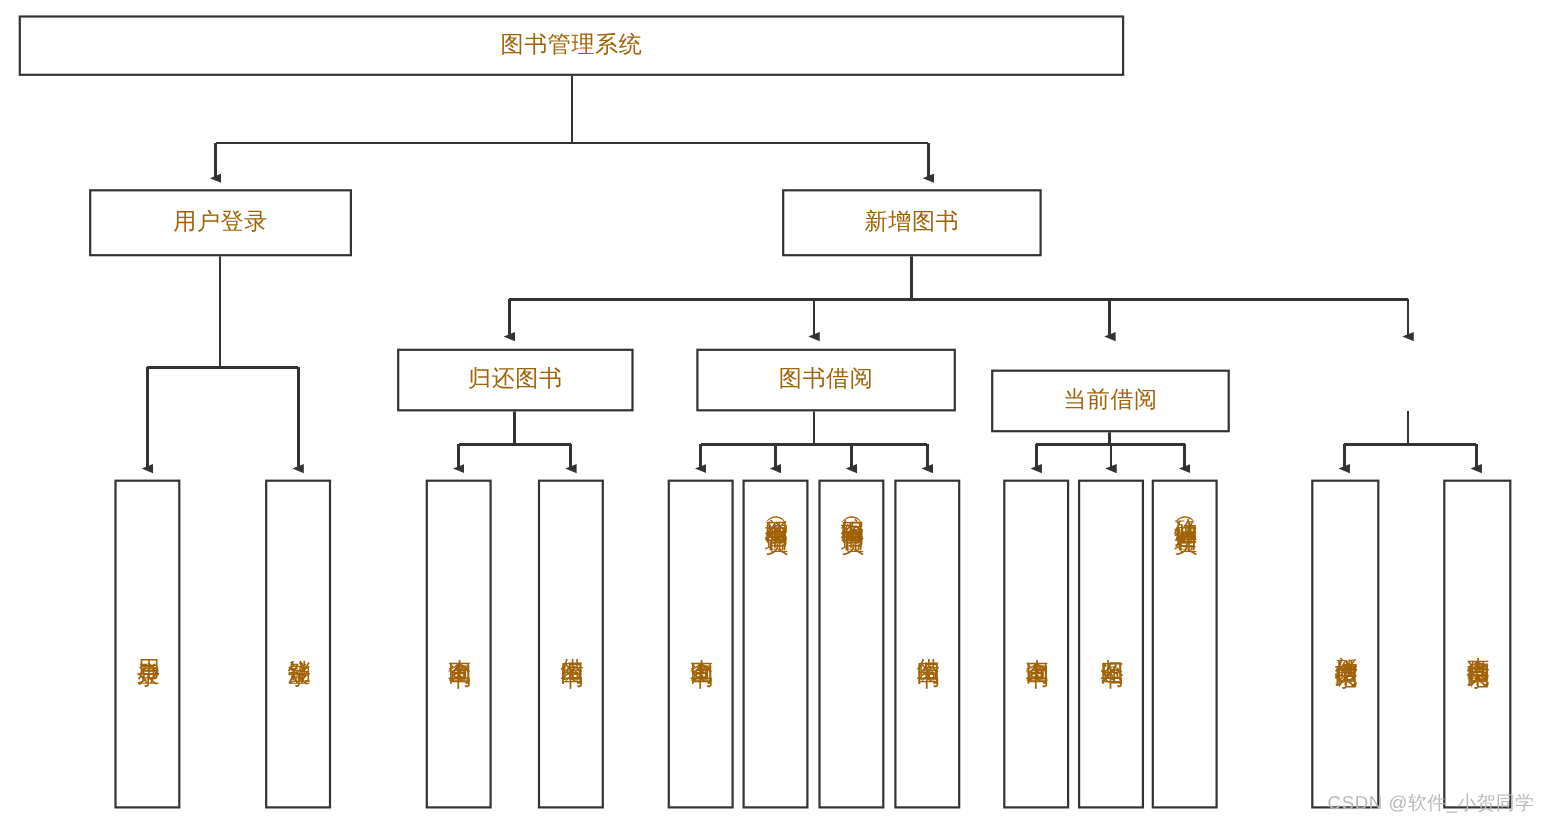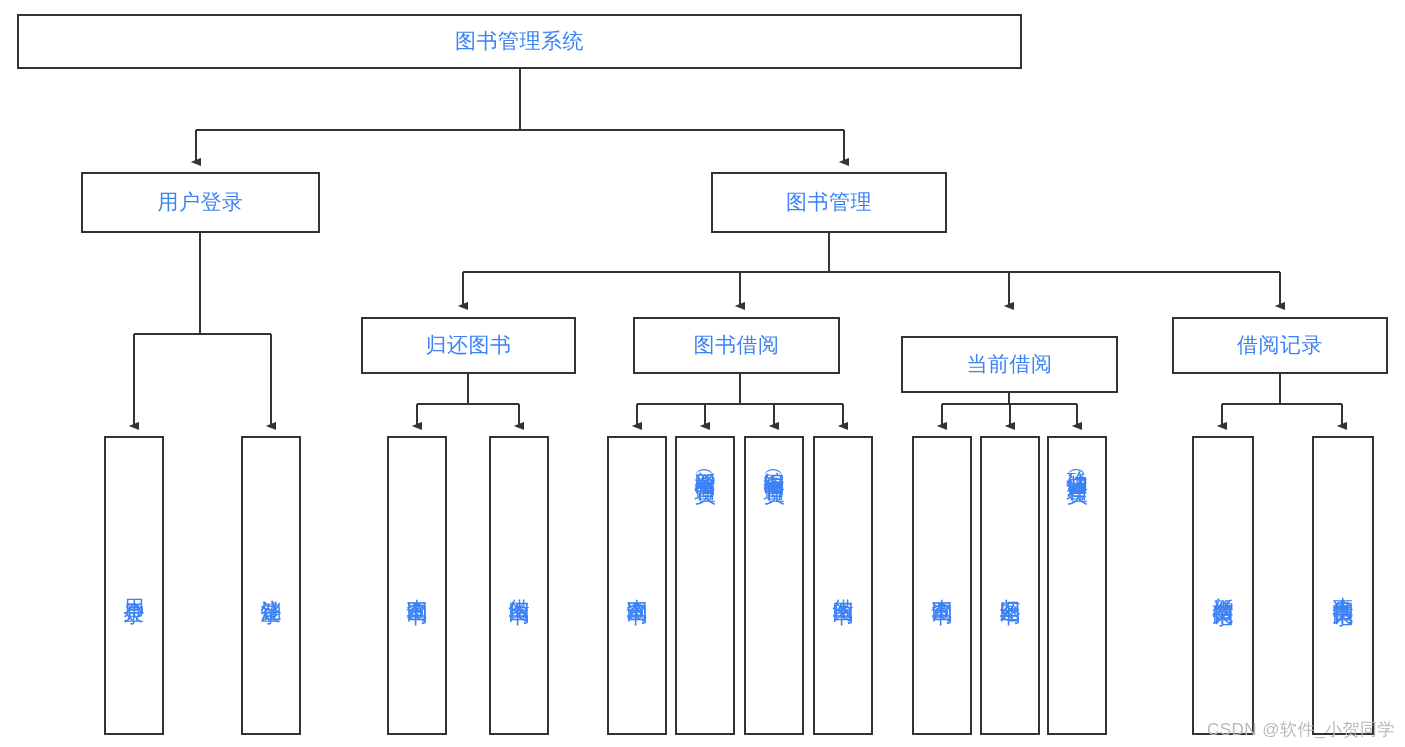--- a/index.html
+++ b/index.html
@@ -27,21 +27,21 @@
     pointer-events: none;
   }
   .node {
     position: absolute;
     box-sizing: border-box;
     background: #ffffff;
     border: 2px solid #333333;
     display: flex;
     align-items: center;
     justify-content: center;
-    color: #3b82f6;
+    color: #a16207;
   }
   .node .label {
     display: block;
     text-align: center;
     line-height: 1.18;
     white-space: nowrap;
   }
   .node-root .label,
   .node-l2 .label,
   .node-l3 .label {
@@ -131,38 +131,35 @@
 
   <div class="node node-root" style="left:17px; top:14px; width:1005px; height:55px;">
     <span class="label">图书管理系统</span>
   </div>
 
   <div class="node node-l2" style="left:81px; top:172px; width:239px; height:61px;">
     <span class="label">用户登录</span>
   </div>
 
   <div class="node node-l2" style="left:711px; top:172px; width:236px; height:61px;">
-    <span class="label">图书管理</span>
+    <span class="label">新增图书</span>
   </div>
 
   <div class="node node-l3" style="left:361px; top:317px; width:215px; height:57px;">
     <span class="label">归还图书</span>
   </div>
 
-  <div class="node node-l3" style="left:633px; top:317px; width:207px; height:57px;">
+  <div class="node node-l3" style="left:633px; top:317px; width:236px; height:57px;">
     <span class="label">图书借阅</span>
   </div>
 
   <div class="node node-l3" style="left:901px; top:336px; width:217px; height:57px;">
     <span class="label">当前借阅</span>
   </div>
 
-  <div class="node node-l3" style="left:1172px; top:317px; width:216px; height:57px;">
-    <span class="label">借阅记录</span>
-  </div>
 
   <div class="node node-leaf leaf-centered" style="left:104px; top:436px; width:60px; height:299px;">
     <span class="label">用户登录</span>
   </div>
 
   <div class="node node-leaf leaf-centered" style="left:241px; top:436px; width:60px; height:299px;">
     <span class="label">注销登录</span>
   </div>
 
   <div class="node node-leaf leaf-centered" style="left:387px; top:436px; width:60px; height:299px;">

